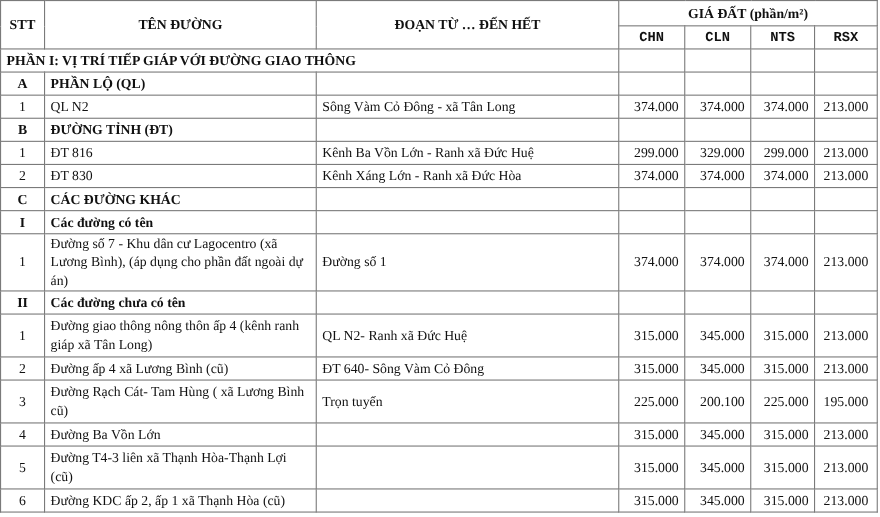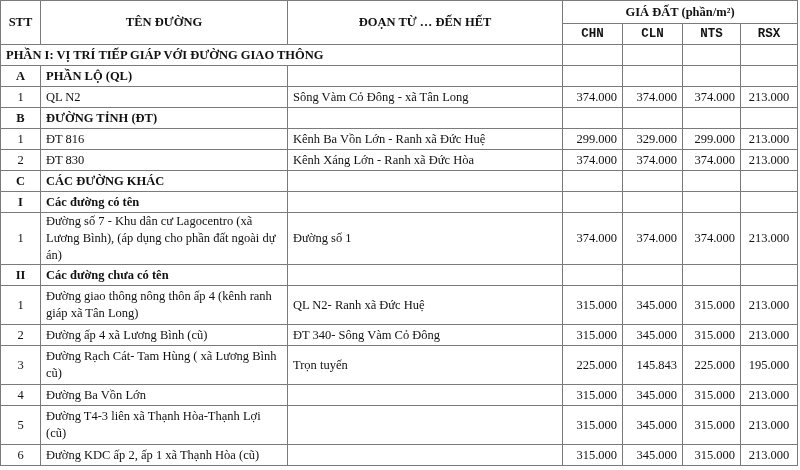--- a/index.html
+++ b/index.html
@@ -161,33 +161,33 @@
       <td>QL N2-  Ranh xã Đức Huệ</td>
       <td class="num">315.000</td>
       <td class="num">345.000</td>
       <td class="num">315.000</td>
       <td class="num-c">213.000</td>
     </tr>
 
     <tr class="r">
       <td class="c-stt">2</td>
       <td>Đường ấp 4 xã Lương Bình (cũ)</td>
-      <td>ĐT 340- Sông Vàm Cỏ Đông</td>
+      <td>ĐT 640- Sông Vàm Cỏ Đông</td>
       <td class="num">315.000</td>
       <td class="num">345.000</td>
       <td class="num">315.000</td>
       <td class="num-c">213.000</td>
     </tr>
 
     <tr class="r2">
       <td class="c-stt">3</td>
       <td>Đường Rạch Cát- Tam Hùng ( xã Lương Bình cũ)</td>
       <td>Trọn tuyến</td>
       <td class="num">225.000</td>
-      <td class="num">145.843</td>
+      <td class="num">200.100</td>
       <td class="num">225.000</td>
       <td class="num-c">195.000</td>
     </tr>
 
     <tr class="r">
       <td class="c-stt">4</td>
       <td>Đường Ba Vồn Lớn</td>
       <td></td>
       <td class="num">315.000</td>
       <td class="num">345.000</td>

